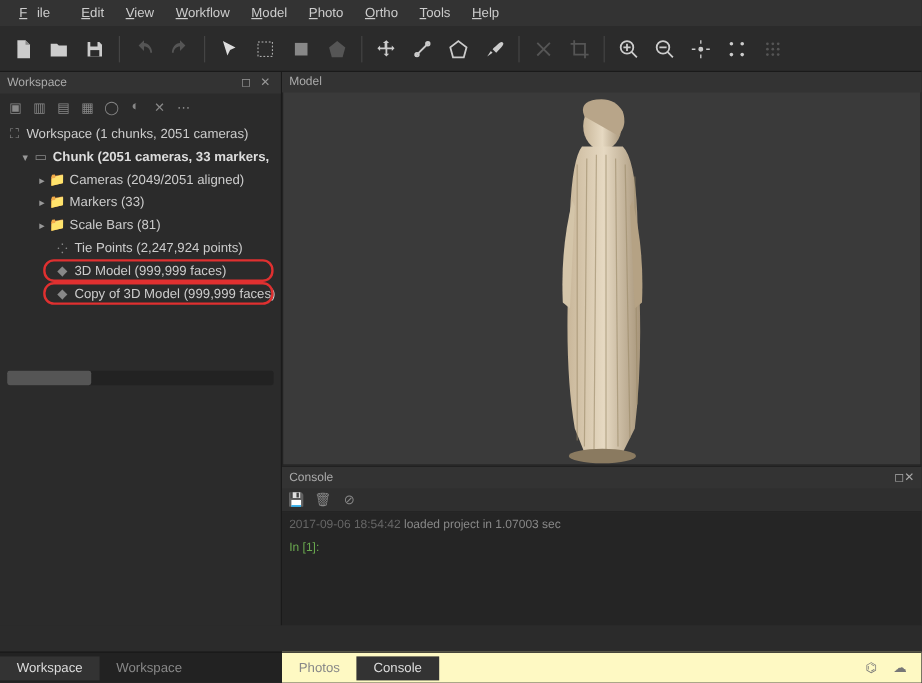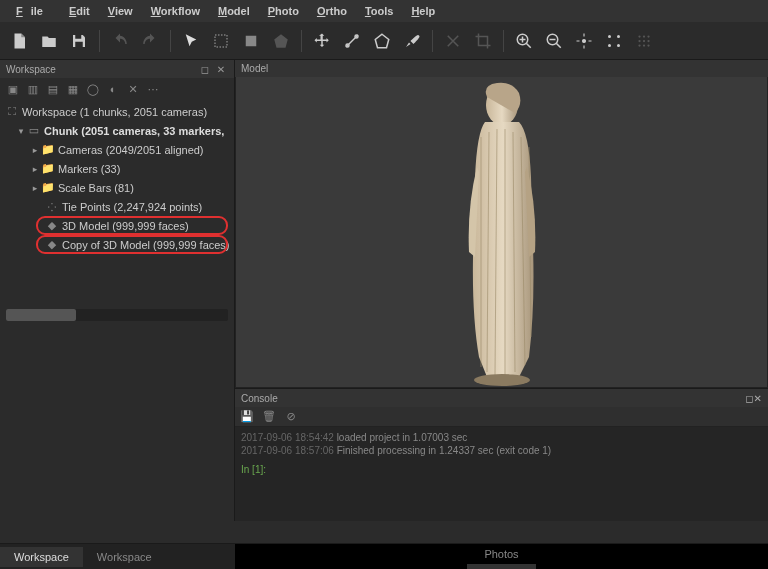--- a/index.html
+++ b/index.html
@@ -1,18 +1,18 @@
 <!DOCTYPE html>
 <html><head>
 <meta charset="utf-8">
 <style>
   * { box-sizing: border-box; margin: 0; padding: 0; font-family: "Segoe UI", Tahoma, sans-serif; }
   body { width: 768px; height: 569px; background: #2b2b2b; color: #ccc; font-size: 11px; overflow: hidden; position: relative; }
   
-  .menubar { height: 22px; background: #333; display: flex; align-items: center; padding: 0 8px; gap: 2px; font-weight: bold; }
+  .menubar { height: 22px; background: #333; display: flex; align-items: center; padding: 0 8px; gap: 2px; }
   .menubar span { padding: 2px 8px; cursor: default; }
   .menubar span u { text-decoration: underline; }
   
   .toolbar { height: 38px; background: #2b2b2b; border-bottom: 1px solid #1a1a1a; display: flex; align-items: center; padding: 0 6px; gap: 4px; }
   .toolbar .sep { width: 1px; height: 22px; background: #444; margin: 0 3px; }
   .tb-btn { width: 26px; height: 26px; display: flex; align-items: center; justify-content: center; color: #aaa; }
   .tb-btn.dim { color: #555; }
   .tb-btn svg { width: 18px; height: 18px; }
   
   .main { display: flex; height: 461px; }
@@ -51,21 +51,21 @@
   .console { height: 138px; display: flex; flex-direction: column; border-top: 1px solid #1a1a1a; }
   .con-hdr { height: 18px; background: #333; display: flex; align-items: center; padding: 0 6px; font-size: 10px; color: #aaa; }
   .con-hdr .ttl { flex: 1; }
   .con-tools { height: 20px; display: flex; align-items: center; padding: 0 4px; gap: 6px; border-bottom: 1px solid #222; }
   .con-tools .ico { width: 16px; height: 16px; color: #888; display:flex;align-items:center;justify-content:center; }
   .con-body { flex: 1; background: #252525; font-family: "Consolas", monospace; font-size: 10px; color: #888; padding: 4px 6px; line-height: 13px; overflow: hidden; }
   .con-body .ts { color: #666; }
   .con-body .prompt { color: #6aa84f; }
   
   .left-tabs { position: absolute; left: 0; bottom: 0; height: 26px; width: 235px; background: #222; border-top: 1px solid #1a1a1a; display: flex; align-items: center; }
-  .right-tabs { position: absolute; left: 235px; right: 0; bottom: 0; height: 26px; background: #000000; border-top: 1px solid #1a1a1a; display: flex; align-items: center; flex-direction: column; }
+  .right-tabs { position: absolute; left: 235px; right: 0; bottom: 0; height: 26px; background: #fef9c3; border-top: 1px solid #1a1a1a; display: flex; align-items: center; }
   .tab { padding: 4px 14px; font-size: 11px; color: #888; }
   .tab.active { background: #333; color: #ddd; }
   .status-icons { margin-left: auto; display: flex; gap: 8px; padding-right: 10px; color: #777; }
   .status-icons .ic { width: 16px; height: 14px; display:flex;align-items:center;justify-content:center; }
 </style>
 </head>
 <body>
 
 <div class="menubar">
   <span><u>F</u><span>ile</span></span>
@@ -297,21 +297,20 @@
         <span class="ico">◻</span>
         <span class="ico">✕</span>
       </div>
       <div class="con-tools">
         <span class="ico">💾</span>
         <span class="ico">🗑</span>
         <span class="ico">⊘</span>
       </div>
       <div class="con-body">
         <div><span class="ts">2017-09-06 18:54:42</span><span> loaded project in 1.07003 sec</span></div>
-        <div><span class="ts">2017-09-06 18:57:06</span><span> Finished processing in 1.24337 sec (exit code 1)</span></div>
         <div style="height:6px"></div>
         <div><span class="prompt">In [1]:</span></div>
       </div>
     </div>
   </div>
 </div>
 
 <div class="left-tabs">
   <div class="tab active">Workspace</div>
   <div class="tab">Workspace</div>

